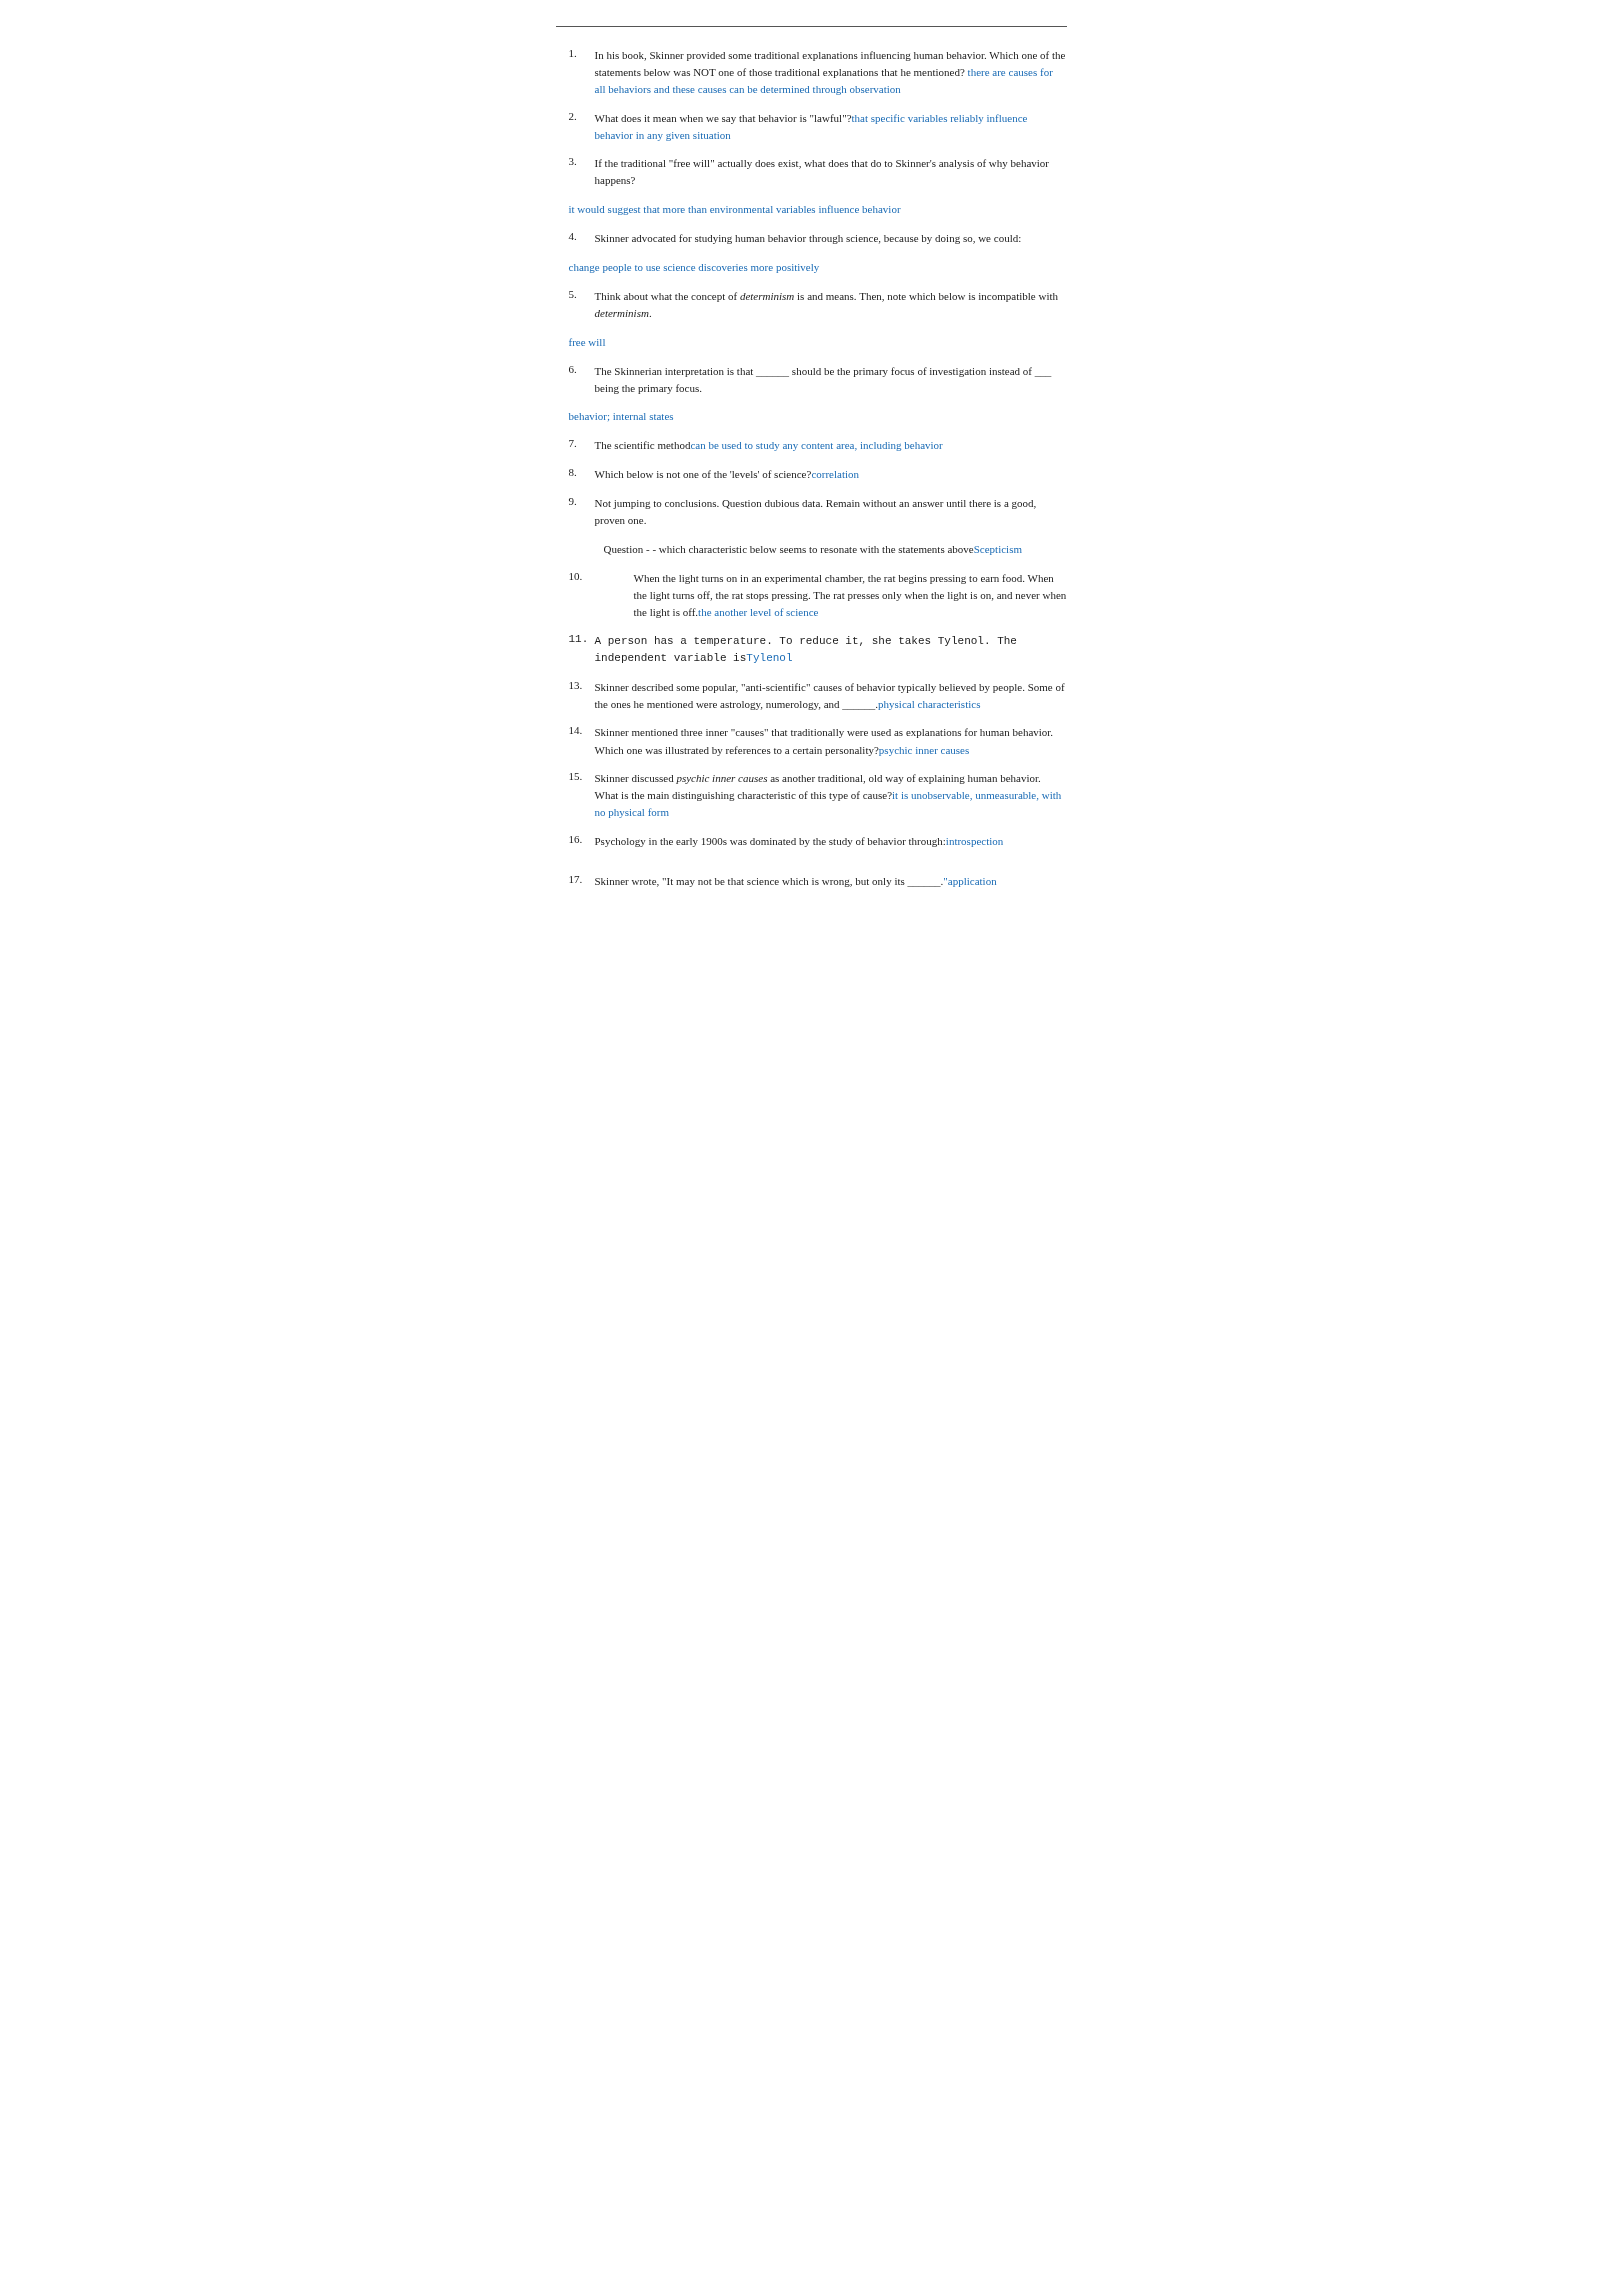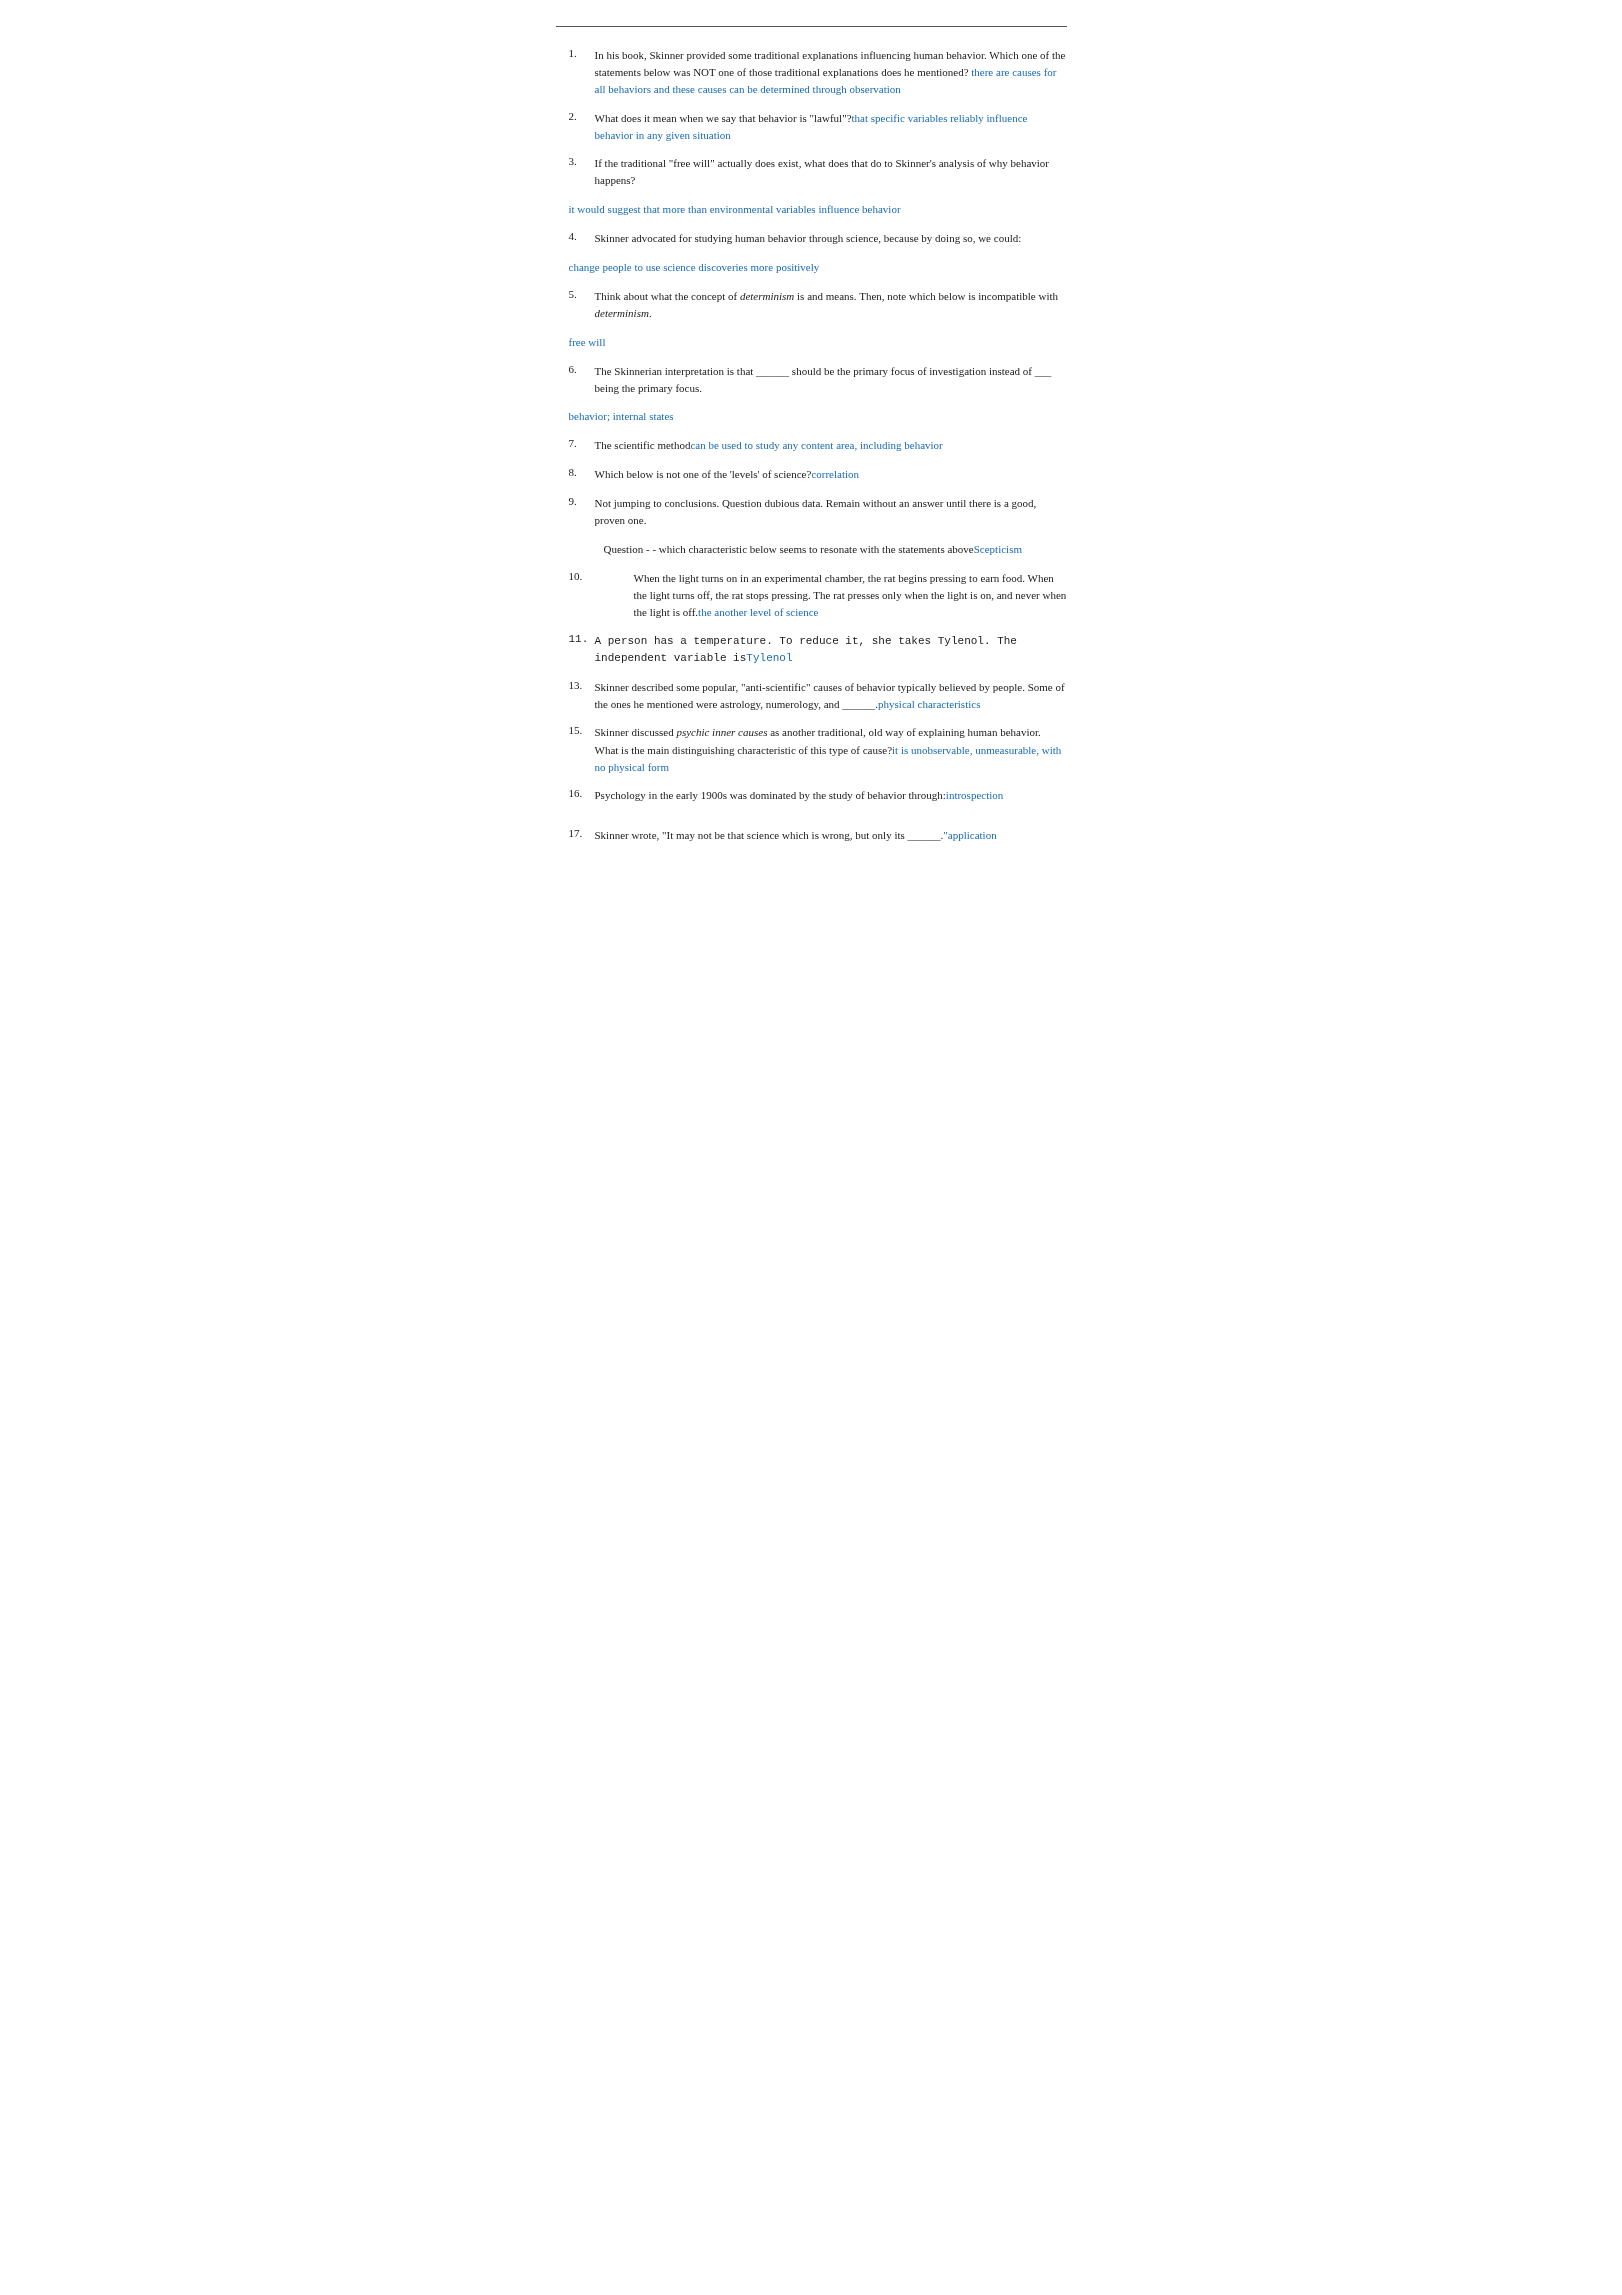--- a/index.html
+++ b/index.html
@@ -72,21 +72,21 @@
 </head>
 <body>
 
 <hr class="top-divider">
 
 <ol class="question-list">
 
   <li class="question-item">
     <span class="question-number">1.</span>
     <span class="question-text">
-      <span>In his book, Skinner provided some traditional explanations influencing human behavior. Which one of the statements below was NOT one of those traditional explanations does he mentioned? </span><span class="answer">there are causes for all behaviors and these causes can be determined through observation</span>
+      <span>In his book, Skinner provided some traditional explanations influencing human behavior. Which one of the statements below was NOT one of those traditional explanations that he mentioned? </span><span class="answer">there are causes for all behaviors and these causes can be determined through observation</span>
     </span>
   </li>
 
   <li class="question-item">
     <span class="question-number">2.</span>
     <span class="question-text">
       <span>What does it mean when we say that behavior is "lawful"?</span><span class="answer">that specific variables reliably influence behavior in any given situation</span>
     </span>
   </li>
 
@@ -186,20 +186,26 @@
   </li>
 
 
   <li class="question-item" style="padding-left:13px;">
     <span class="question-number">13.</span>
     <span class="question-text">
       <span>Skinner described some popular, "anti-scientific" causes of behavior typically believed by people. Some of the ones he mentioned were astrology, numerology, and ______.</span><span class="answer">physical characteristics</span>
     </span>
   </li>
 
+  <li class="question-item" style="padding-left:13px;">
+    <span class="question-number">14.</span>
+    <span class="question-text">
+      <span>Skinner mentioned three inner "causes" that traditionally were used as explanations for human behavior. Which one was illustrated by references to a certain personality?</span><span class="answer">psychic inner causes</span>
+    </span>
+  </li>
 
   <li class="question-item" style="padding-left:13px;">
     <span class="question-number">15.</span>
     <span class="question-text">
       <span>Skinner discussed </span><em>psychic inner causes</em><span> as another traditional, old way of explaining human behavior. What is the main distinguishing characteristic of this type of cause?</span><span class="answer">it is unobservable, unmeasurable, with no physical form</span>
     </span>
   </li>
 
   <li class="question-item" style="padding-left:13px;">
     <span class="question-number">16.</span>

